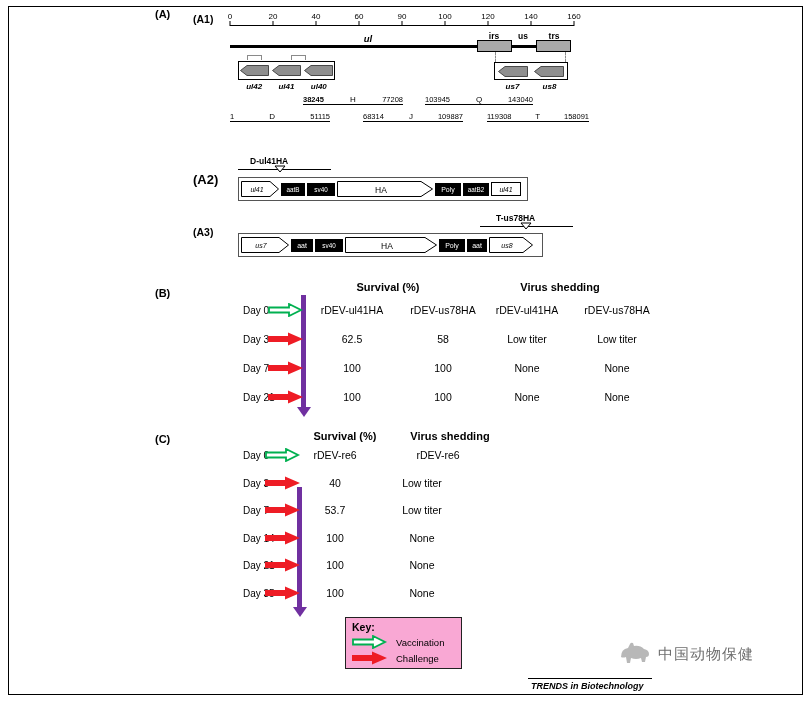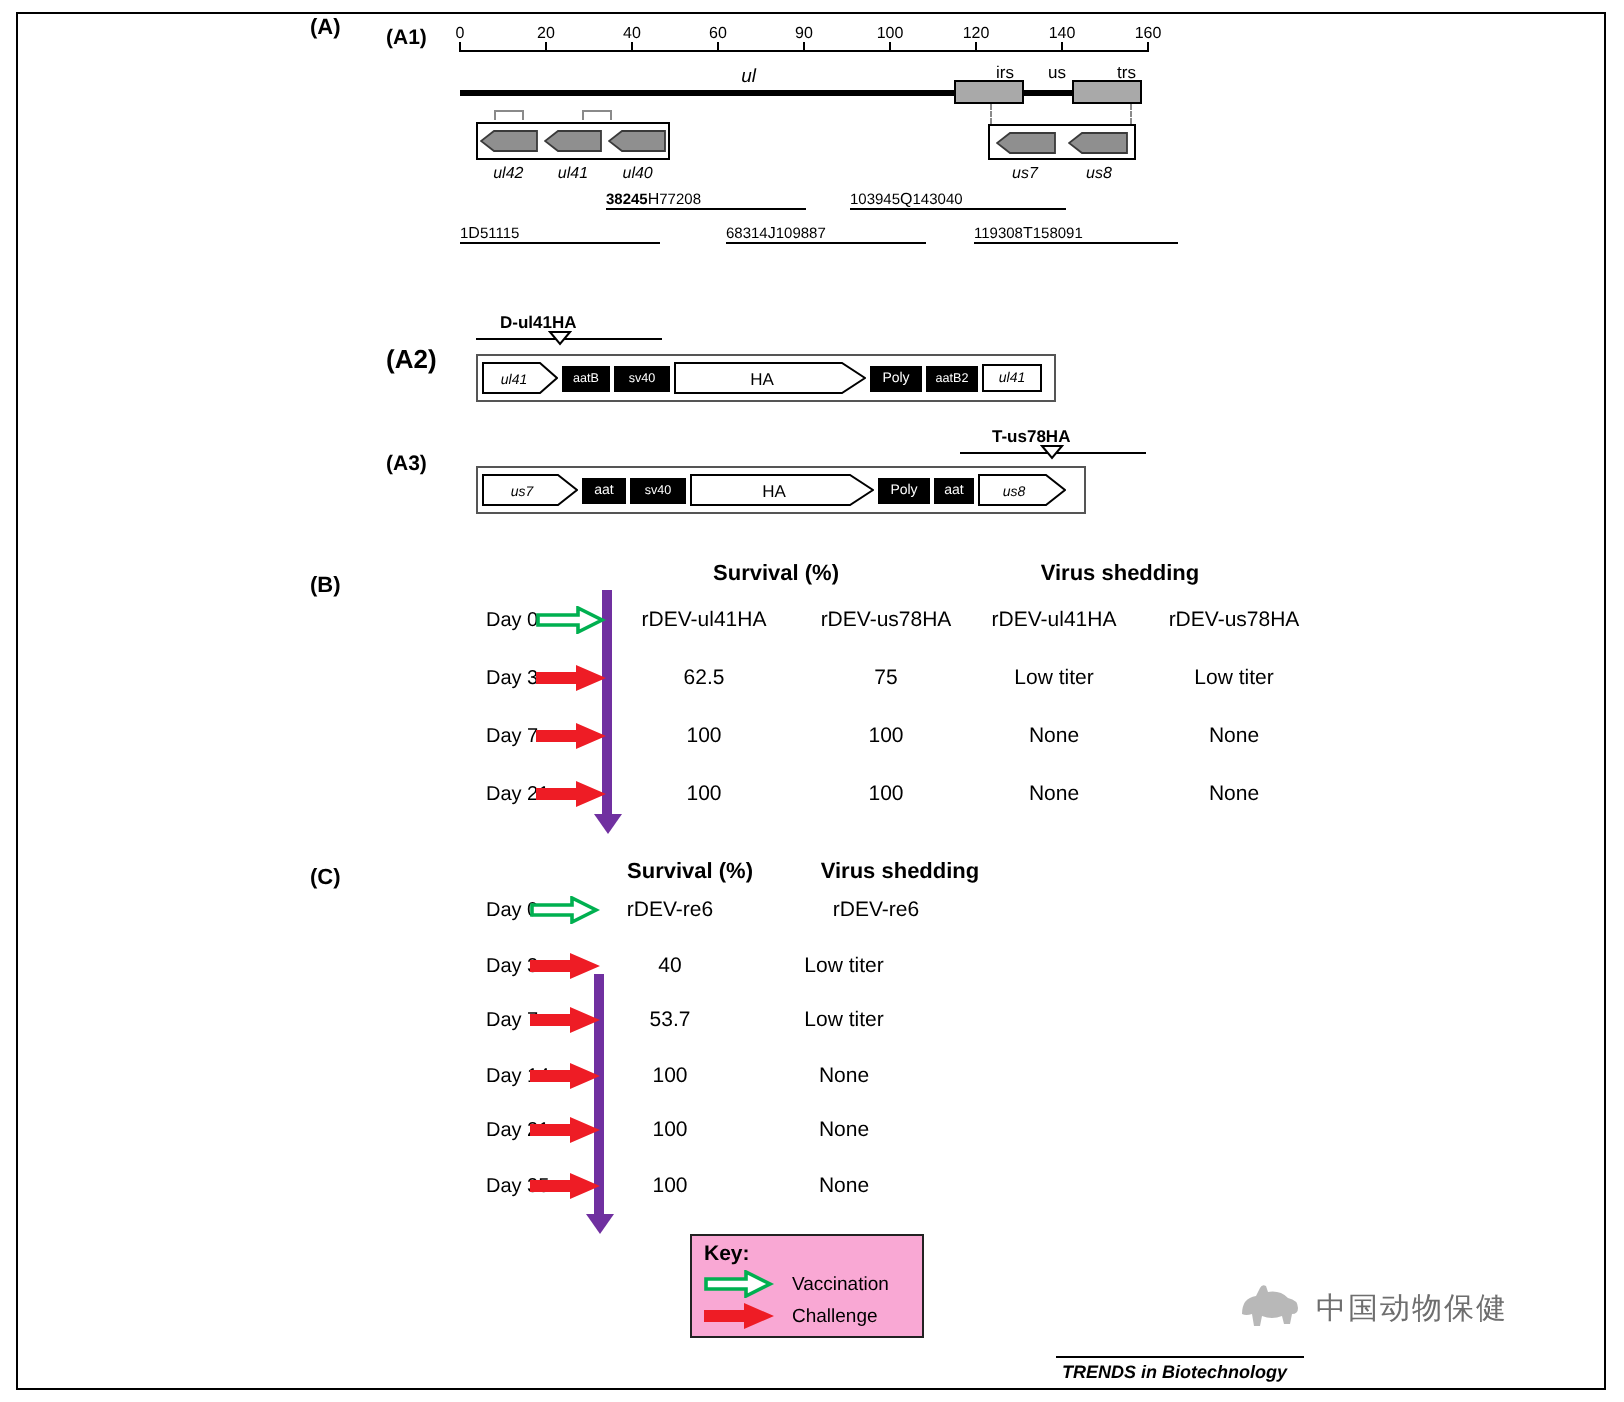--- a/index.html
+++ b/index.html
@@ -10,27 +10,27 @@
   .it   { font-style:italic; }
   .frame{ position:absolute; left:8px; top:6px; width:795px; height:689px; border:1.6px solid #000; }
   .pl   { position:absolute; font-weight:bold; font-size:11px; }
   
   .rlb  { position:absolute; top:0; transform:translateX(-50%); font-size:8px; }
   .rline{ position:absolute; left:0; right:0; top:13px; border-top:1px solid #000; }
   .rtick{ position:absolute; top:9px; width:1px; height:5px; background:#000; transform:translateX(-50%); }
   
   .gline{ position:absolute; background:#000; }
   .greg { position:absolute; background:#a9a9a9; border:1px solid #000; }
-  .rlab { position:absolute; font-weight:normal; font-size:8.5px; text-align:right; }
+  .rlab { position:absolute; font-weight:bold; font-size:8.5px; text-align:center; }
   .gbox { position:absolute; border:1px solid #000; background:#fff; display:flex; align-items:center; justify-content:space-around; }
-  .glabs{ position:absolute; display:flex; justify-content:space-around; font-weight:normal; font-style:italic; font-size:8px; }
+  .glabs{ position:absolute; display:flex; justify-content:space-around; font-weight:bold; font-style:italic; font-size:8px; }
   .ga   { fill:#8f8f8f; stroke:#3a3a3a; stroke-width:0.9; }
   .brk  { position:absolute; width:15px; height:5px; border:1px solid #8a8a8a; border-bottom:none; }
   .dashv{ position:absolute; width:0; height:10px; border-left:1px dashed #8a8a8a; }
-  .frag { position:absolute; display:flex; justify-content:flex-start; align-items:flex-end;
+  .frag { position:absolute; display:flex; justify-content:space-between; align-items:flex-end;
           border-bottom:1px solid #000; font-size:7.5px; height:13px; }
   .fnm  { font-size:8px; }
   
   .ctitle{ position:absolute; font-weight:bold; font-size:8.5px; }
   .cline { position:absolute; border-top:1.6px solid #000; height:0; }
   .cbox  { position:absolute; border:1px solid #555; background:#fff; display:flex; align-items:center; gap:2px; padding:3px 2px; }
   .blk   { background:#000; color:#fff; height:13px; display:flex; align-items:center; justify-content:center;
            font-size:6.3px; flex:0 0 auto; }
   .wbox  { background:#fff; border:1px solid #000; height:14px; display:flex; align-items:center; justify-content:center;
            font-size:7px; font-style:italic; flex:0 0 auto; }
@@ -232,21 +232,21 @@
       <span class="cell bc2">rDEV-us78HA</span>
       <span class="cell bc3">rDEV-ul41HA</span>
       <span class="cell bc4">rDEV-us78HA</span>
     </div>
     <div class="trow" style="top:51px;">
       <span class="dayl">Day 3</span>
       <svg class="mk" style="left:28px;" width="36" height="14">
           <use href="#g-chal"></use>
         </svg>
       <span class="cell bc1">62.5</span>
-      <span class="cell bc2">75</span>
+      <span class="cell bc2">58</span>
       <span class="cell bc3">Low titer</span>
       <span class="cell bc4">Low titer</span>
     </div>
     <div class="trow" style="top:80px;">
       <span class="dayl">Day 7</span>
       <svg class="mk" style="left:28px;" width="36" height="14">
           <use href="#g-chal"></use>
         </svg>
       <span class="cell bc1">100</span>
       <span class="cell bc2">100</span>

